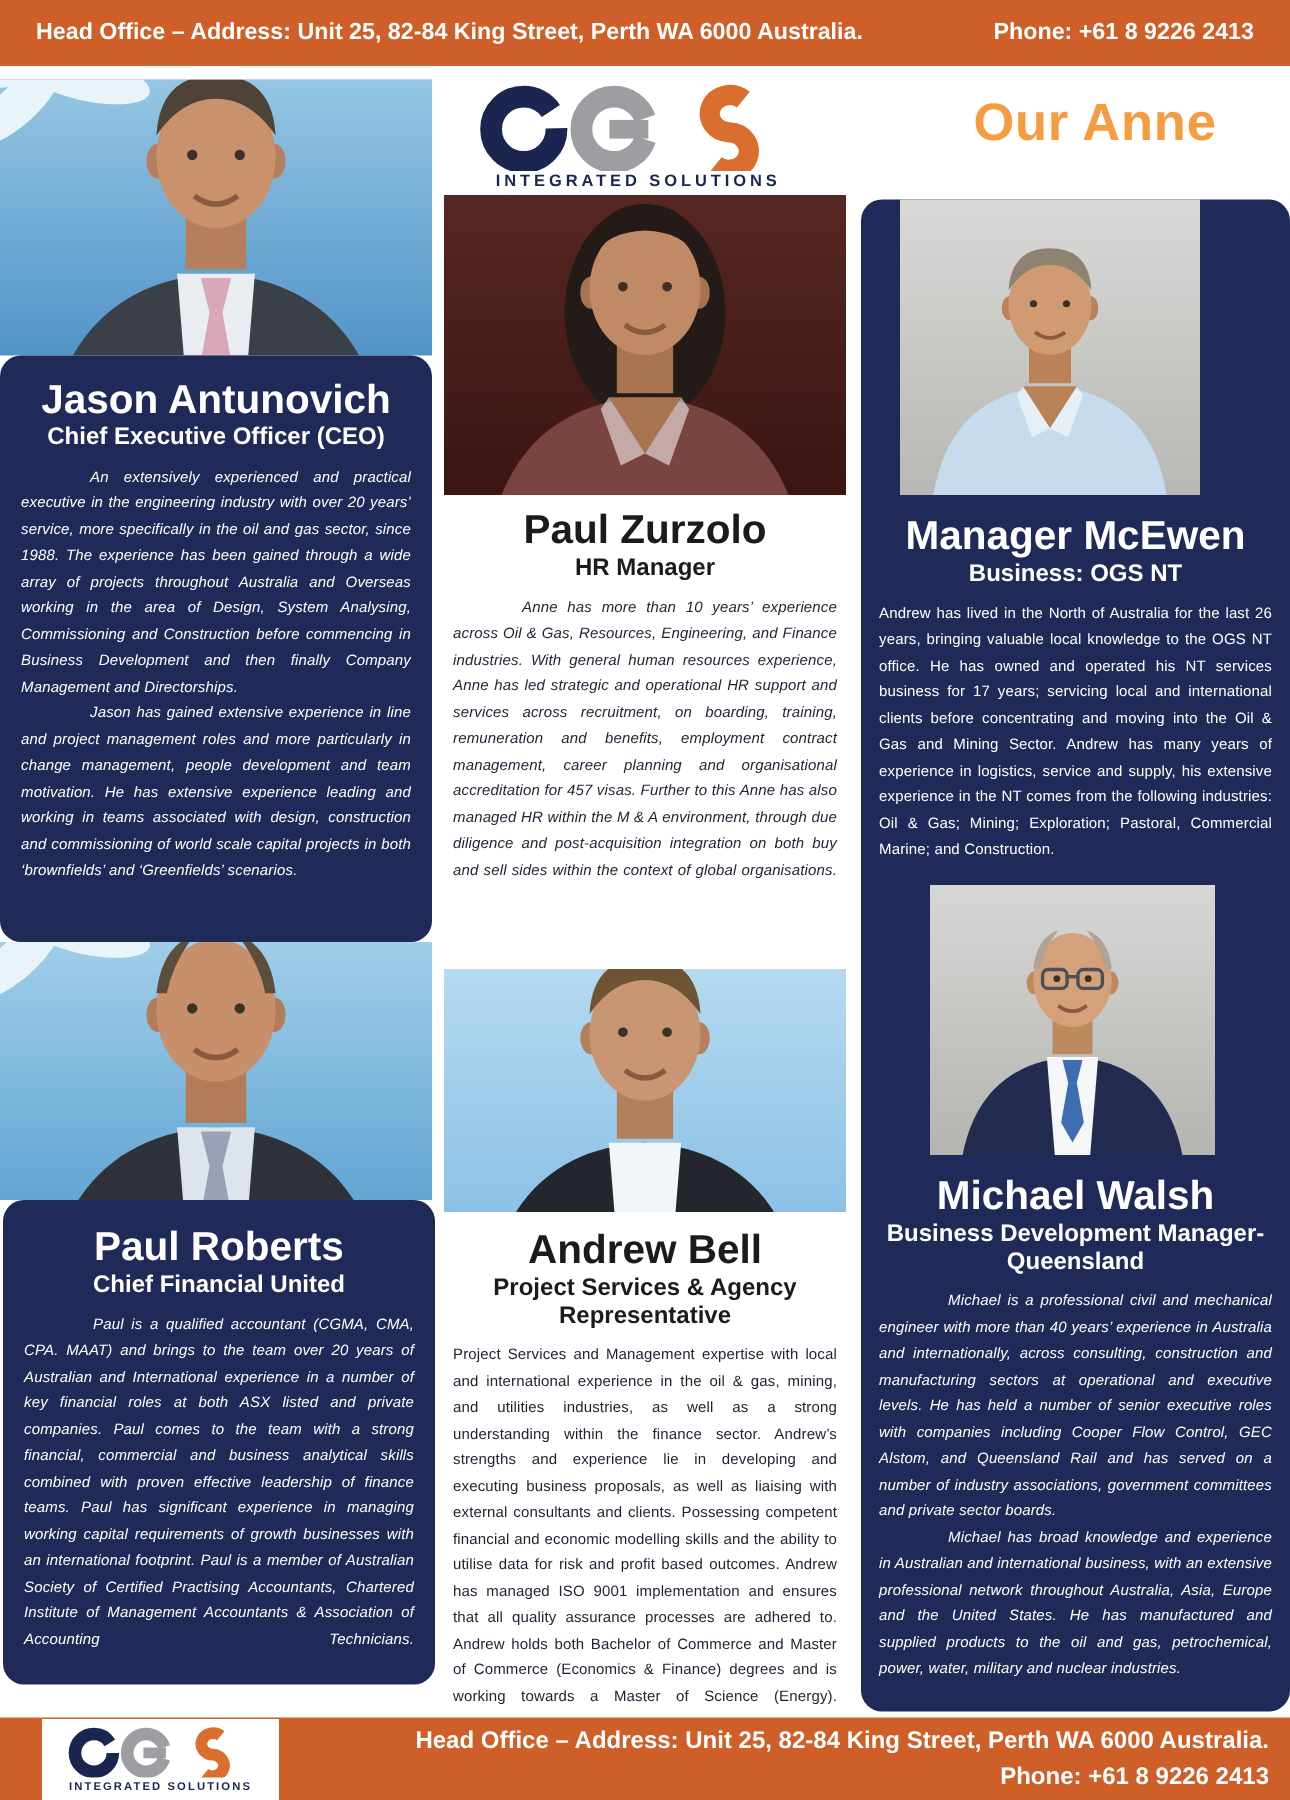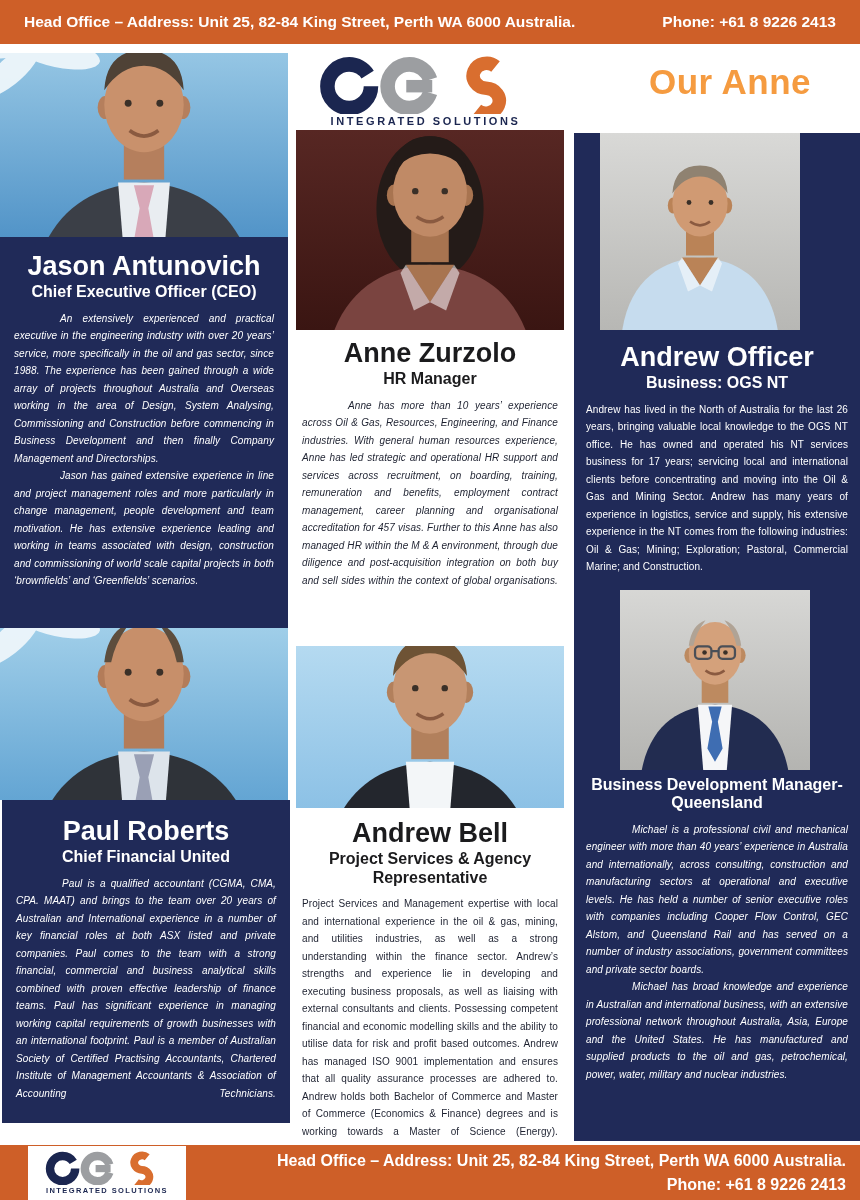--- a/index.html
+++ b/index.html
@@ -18,21 +18,21 @@
   .logo-main{position:absolute;left:308px;top:54px;width:235px;text-align:center;}
   .logo-caption{margin-top:1px;font-size:11px;font-weight:bold;letter-spacing:2.6px;
                 color:#1B2650;white-space:nowrap;}
   .footer-logo-box .logo-caption{font-size:7.5px;letter-spacing:1.4px;margin-top:1px;}
   .our-team{position:absolute;left:638px;top:62px;width:184px;text-align:center;
             font-size:35px;font-weight:bold;color:#F59B40;letter-spacing:0.5px;}
   
   .photo{position:absolute;overflow:hidden;background:#9db7c9;}
   .photo svg{display:block;width:100%;height:100%;}
   
-  .panel{position:absolute;box-sizing:border-box;}
+  .panel{position:absolute;box-sizing:border-box;border-radius:14px;}
   .navy{background:#202A58;color:#ffffff;}
   .whiteblk{background:#ffffff;color:#1d2130;}
   .name{font-size:27px;font-weight:bold;text-align:center;line-height:1.12;margin:8px 6px 0 6px;}
   .title{font-size:16px;font-weight:bold;text-align:center;line-height:1.15;margin:2px 10px 8px 10px;}
   .bio{font-size:10px;line-height:17.5px;text-align:justify;margin:0;padding:0 14px 0 14px;
        letter-spacing:0.1px;}
   .bio + .bio{margin-top:0;}
   .ind{text-indent:46px;font-style:italic;}
   .jlast{text-align-last:justify;}
   .navy .name,.navy .title,.navy .bio{color:#ffffff;}
@@ -149,21 +149,21 @@
         <ellipse cx="36.5" cy="37" rx="2.6" ry="4" fill="#a87450"></ellipse>
         <ellipse cx="63.5" cy="37" rx="2.6" ry="4" fill="#a87450"></ellipse>
         <ellipse cx="50" cy="36" rx="13.8" ry="16.5" fill="#c08a66"></ellipse>
         <path d="M36,33 Q36,15 50,15 Q64,15 64,33 Q63,22 50,21.5 Q37,22 36,33 Z" fill="#241b18"></path>
         <circle cx="44.5" cy="35.5" r="1.2" fill="#3a3028"></circle>
         <circle cx="55.5" cy="35.5" r="1.2" fill="#3a3028"></circle>
         <path d="M45,45 Q50,48.8 55,45" stroke="#8a5a40" stroke-width="1.3" fill="none"></path>
       </svg>
     </div>
   <section class="panel whiteblk" style="left:296px;top:330px;width:268px;">
-    <div class="name">Anne Zurzolo</div>
+    <div class="name">Paul Zurzolo</div>
     <div class="title">HR Manager</div>
     <p class="bio ind jlast" style="padding:0 6px;">Anne has more than 10 years’ experience across Oil &amp; Gas, Resources, Engineering, and Finance industries. With general human resources experience, Anne has led strategic and operational HR support and services across recruitment, on boarding, training, remuneration and benefits, employment contract management, career planning and organisational accreditation for 457 visas. Further to this Anne has also managed HR within the M &amp; A environment, through due diligence and post-acquisition integration on both buy and sell sides within the context of global organisations.</p>
   </section>
 
   <div class="photo" style="left:296px;top:646px;width:268px;height:162px">
       <svg viewBox="0 0 100 100" preserveAspectRatio="xMidYMid slice" width="100%" height="100%">
         <defs>
           <linearGradient id="grad3" x1="0" y1="0" x2="0" y2="1">
         <stop offset="0" stop-color="#c2e2f4"></stop>
             <stop offset="1" stop-color="#7fb9e2"></stop>
@@ -207,21 +207,21 @@
         <ellipse cx="36.5" cy="37" rx="2.6" ry="4" fill="#ba8357"></ellipse>
         <ellipse cx="63.5" cy="37" rx="2.6" ry="4" fill="#ba8357"></ellipse>
         <ellipse cx="50" cy="36" rx="13.8" ry="16.5" fill="#d09a73"></ellipse>
         <path d="M36.2,31 Q37,17 50,17 Q63,17 63.8,31 Q58,22.5 50,22.5 Q42,22.5 36.2,31 Z" fill="#8f8271"></path>
         <circle cx="44.5" cy="35.5" r="1.2" fill="#3a3028"></circle>
         <circle cx="55.5" cy="35.5" r="1.2" fill="#3a3028"></circle>
         <path d="M45,45 Q50,48.8 55,45" stroke="#8a5a40" stroke-width="1.3" fill="none"></path>
       </svg>
     </div>
   <section class="panel" style="left:574px;top:334px;width:286px;color:#fff;">
-    <div class="name">Andrew Officer</div>
+    <div class="name">Manager McEwen</div>
     <div class="title">Business: OGS NT</div>
     <p class="bio" style="padding:0 12px;">Andrew has lived in the North of Australia for the last 26 years, bringing valuable local knowledge to the OGS NT office. He has owned and operated his NT services business for 17 years; servicing local and international clients before concentrating and moving into the Oil &amp; Gas and Mining Sector. Andrew has many years of experience in logistics, service and supply, his extensive experience in the NT comes from the following industries: Oil &amp; Gas; Mining; Exploration; Pastoral, Commercial Marine; and Construction.</p>
   </section>
 
   <div class="photo" style="left:620px;top:590px;width:190px;height:180px">
       <svg viewBox="0 0 100 100" preserveAspectRatio="xMidYMid slice" width="100%" height="100%">
         <defs>
           <linearGradient id="grad5" x1="0" y1="0" x2="0" y2="1">
         <stop offset="0" stop-color="#d8d8d6"></stop>
             <stop offset="1" stop-color="#b3b3b0"></stop>
@@ -241,20 +241,21 @@
         <circle cx="55.5" cy="35.5" r="1.2" fill="#3a3028"></circle>
         <path d="M45,45 Q50,48.8 55,45" stroke="#8a5a40" stroke-width="1.3" fill="none"></path>
         <g fill="none" stroke="#4b4f57" stroke-width="1.2">
         <rect x="39.5" y="32.3" width="8.6" height="6.6" rx="2"></rect>
         <rect x="51.9" y="32.3" width="8.6" height="6.6" rx="2"></rect>
         <line x1="48.1" y1="34.8" x2="51.9" y2="34.8"></line>
         </g>
       </svg>
     </div>
   <section class="panel" style="left:574px;top:774px;width:286px;color:#fff;">
+    <div class="name">Michael Walsh</div>
     <div class="title">Business Development Manager- Queensland</div>
     <p class="bio ind" style="padding:0 12px;">Michael is a professional civil and mechanical engineer with more than 40 years’ experience in Australia and internationally, across consulting, construction and manufacturing sectors at operational and executive levels. He has held a number of senior executive roles with companies including Cooper Flow Control, GEC Alstom, and Queensland Rail and has served on a number of industry associations, government committees and private sector boards.</p>
     <p class="bio ind" style="padding:0 12px;">Michael has broad knowledge and experience in Australian and international business, with an extensive professional network throughout Australia, Asia, Europe and the United States. He has manufactured and supplied products to the oil and gas, petrochemical, power, water, military and nuclear industries.</p>
   </section>
 
   <div class="footer">
     <div class="footer-text">
       <div>Head Office – Address: Unit 25, 82-84 King Street, Perth WA 6000 Australia.</div>
       <div>Phone: +61 8 9226 2413</div>
     </div>

